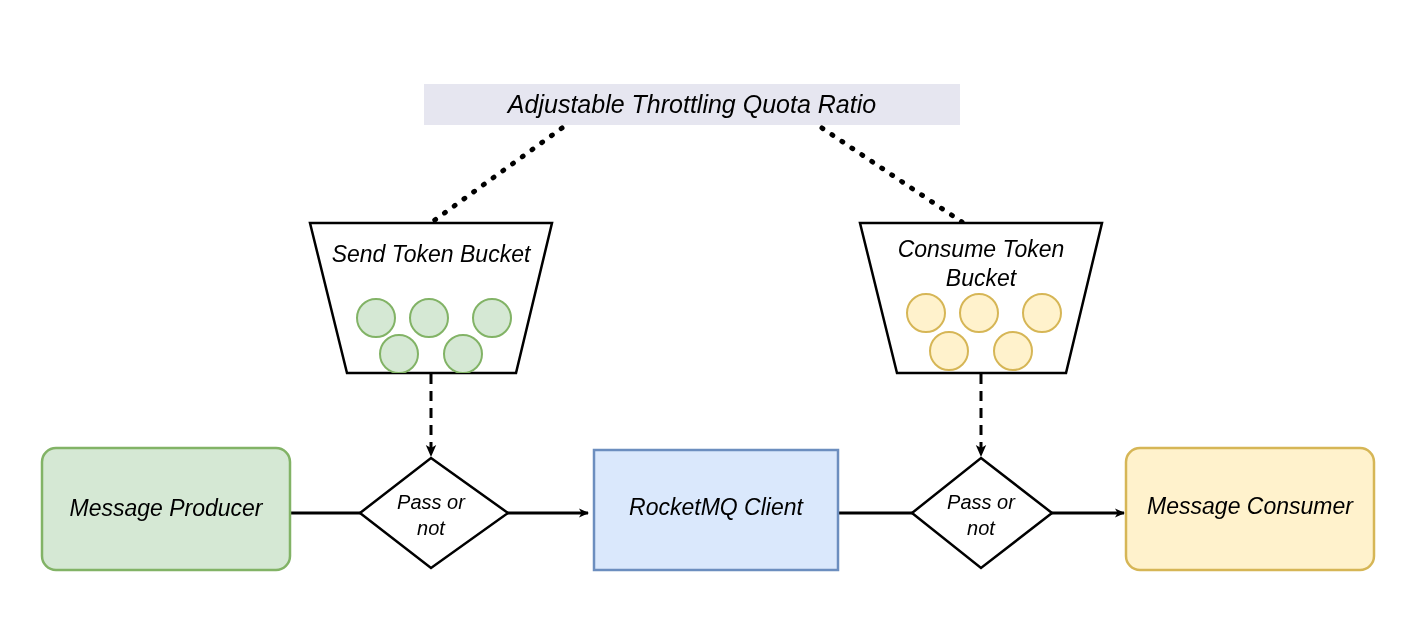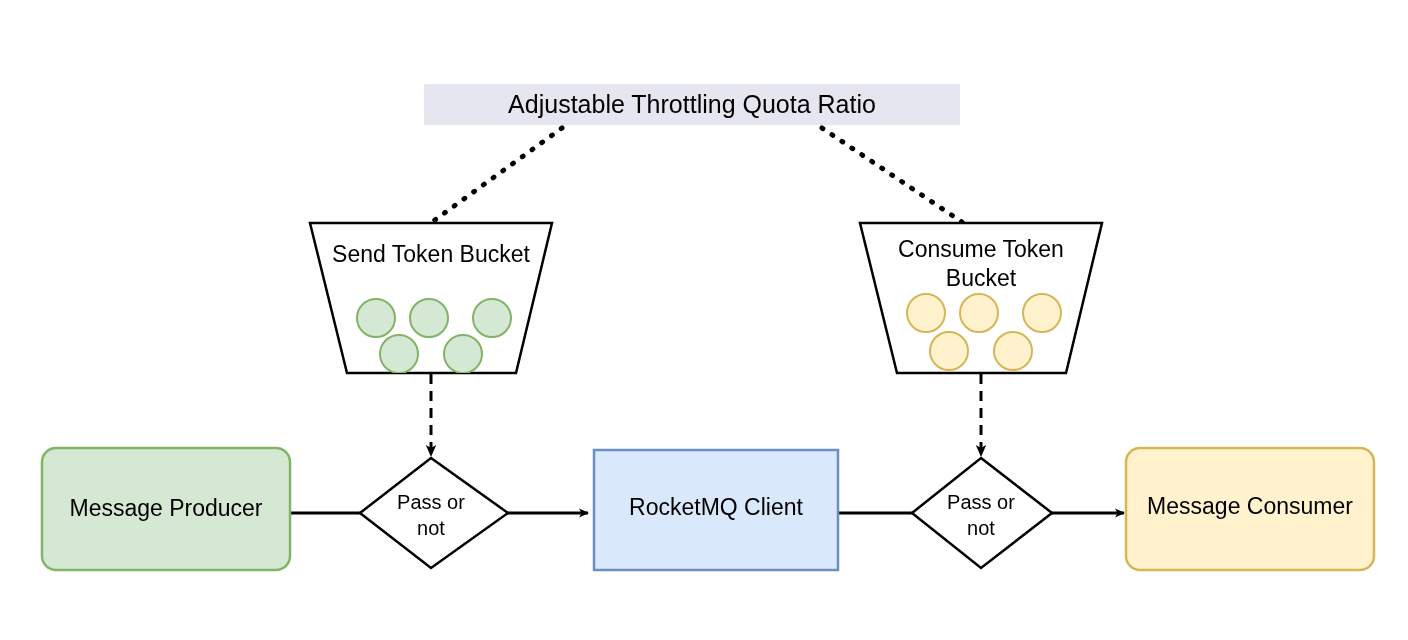--- a/index.html
+++ b/index.html
@@ -11,20 +11,21 @@
     width: 1408px;
     height: 640px;
     font-family: "Liberation Sans", sans-serif;
     overflow: hidden;
   }
   #canvas {
     position: relative;
     width: 1408px;
     height: 524px;
     background: #ffffff;
+    font-style: italic;
   }
   #diagram-svg {
     position: absolute;
     left: 0;
     top: 0;
     width: 1408px;
     height: 640px;
   }
   .node-text {
     font-family: "Liberation Sans", sans-serif;

